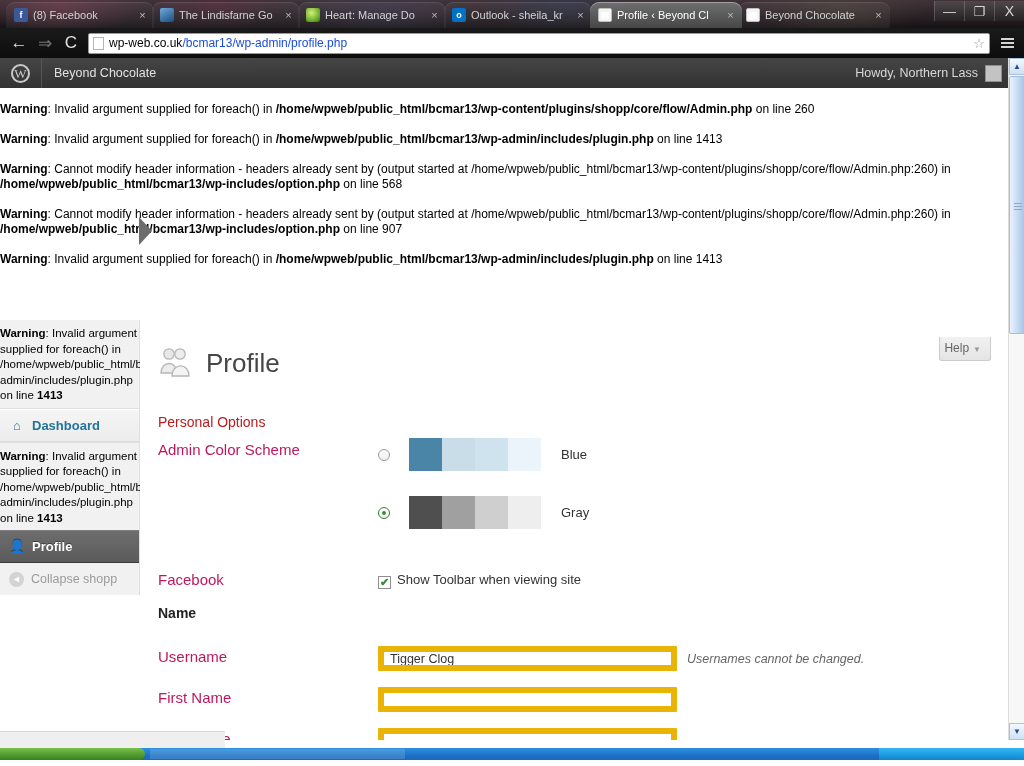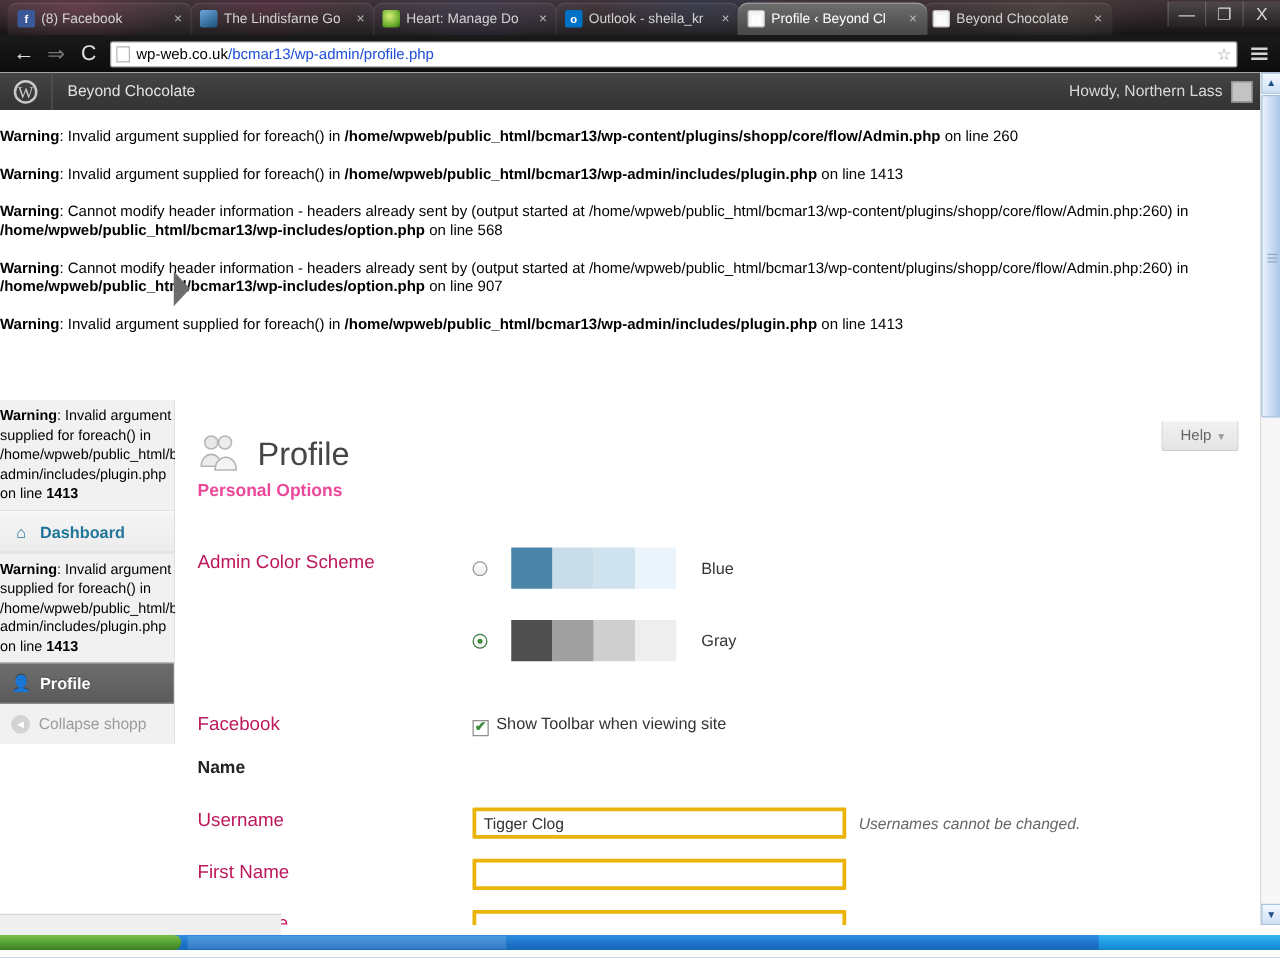--- a/index.html
+++ b/index.html
@@ -161,38 +161,38 @@
     border-left:13px solid #6d6d6d;
   }
 
   
   #wpbody {
     position:absolute; left:140px; top:230px; width:868px; bottom:0;
     background:#fff;
   }
   #help-tab {
     position:absolute; right:17px; top:49px;
-    padding:4px 9px 5px 14px; font-size:12px; color:#666;
+    padding:4px 9px 5px 4px; font-size:12px; color:#666;
     background: linear-gradient(180deg,#f1f1f1,#e4e4e4);
     border:1px solid #ccc; border-top:none;
     border-bottom-left-radius:3px; border-bottom-right-radius:3px;
   }
   #help-tab .caret { font-size:8px; color:#999; margin-left:4px; }
 
   #profile-head {
     position:absolute; left:18px; top:58px; display:flex; align-items:center; gap:12px;
   }
   #profile-head-icon { width:36px; height:34px; position:relative; }
   #profile-head h1 {
     margin:0; font-weight:normal; font-size:26px; color:#464646; line-height:1;
   }
 
   #personal-options-h {
-    position:absolute; left:18px; top:96px;
-    font-size:14px; font-weight:bold; color:#ec4899;
+    position:absolute; left:18px; top:126px;
+    font-size:14px; font-weight:normal; color:#b91c1c;
   }
   #name-h {
     position:absolute; left:18px; top:317px;
     font-size:14px; font-weight:bold; color:#222;
   }
 
   .form-row { position:absolute; left:0; width:100%; }
   .row-label {
     position:absolute; left:18px; font-size:15px; color:#be185d; font-weight:normal;
   }
@@ -215,21 +215,21 @@
 
   .wp-checkbox {
     width:13px; height:13px; border:1px solid #8e8e8e; background:#fff;
     display:inline-flex; align-items:center; justify-content:center;
     vertical-align:-2px; margin-right:6px;
   }
   .wp-checkbox .tick { color:#3d8b3d; font-size:11px; line-height:1; font-weight:bold; }
   .cb-label { font-size:13px; color:#333; }
 
   .text-input {
-    width:299px; height:25px; border:3px solid #eab308; background:#fff;
+    width:299px; height:25px; border:6px solid #eab308; background:#fff;
     font-size:12.5px; color:#333; padding:0 6px; font-family:"Liberation Sans", sans-serif;
     border-radius:1px;
   }
   .text-input.readonly { color:#333; }
   .field-note {
     font-size:12.5px; font-style:italic; color:#666; margin-left:10px;
   }
   .field-inline { display:flex; align-items:center; }
 
   

